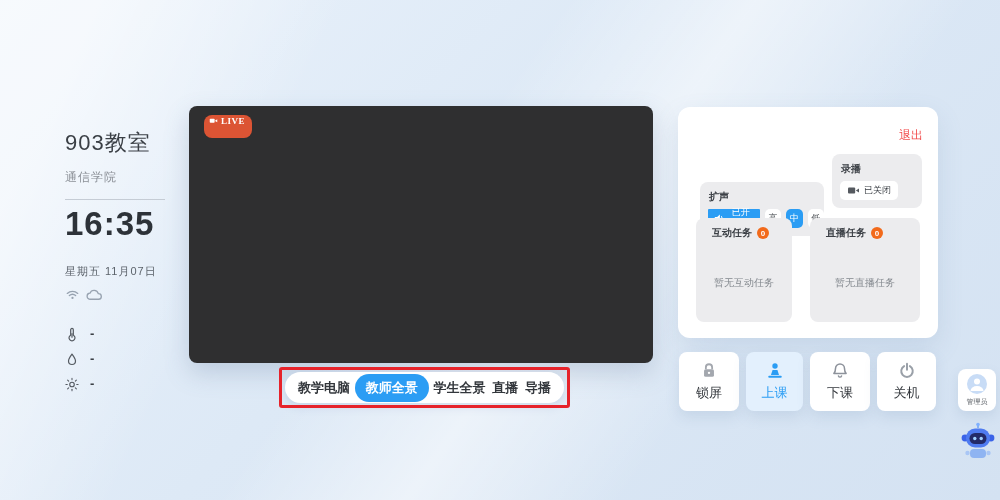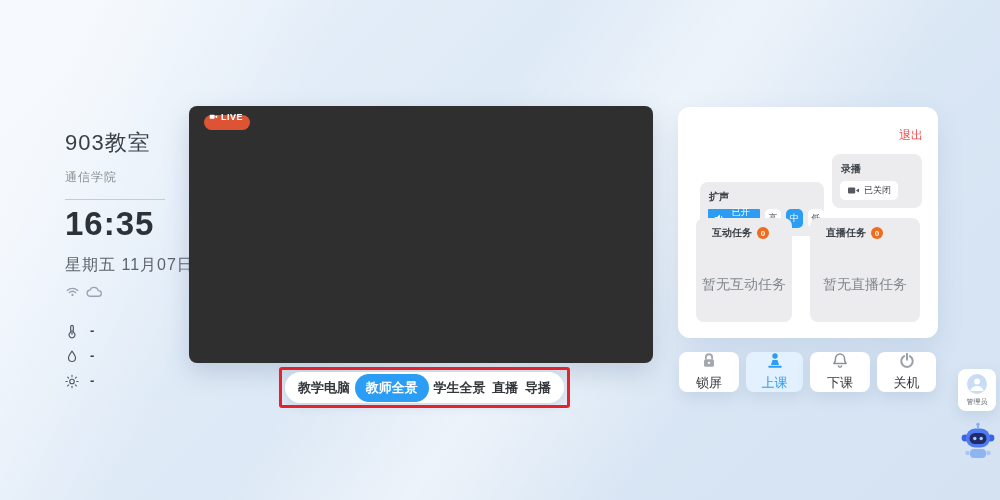--- a/index.html
+++ b/index.html
@@ -15,37 +15,37 @@
       linear-gradient(125deg, rgba(255,255,255,0) 42%, rgba(255,255,255,.5) 56%, rgba(255,255,255,0) 72%),
       linear-gradient(135deg,#eaf2fb 0%, #dde9f6 45%, #d4e2f2 100%);
   }
 
   
   .sidebar { position:absolute; left:65px; top:128px; width:130px; }
   .room-name { font-size:22px; font-weight:500; color:#3a3f45; letter-spacing:1px; }
   .dept { margin-top:11px; font-size:12px; color:#8b9097; letter-spacing:1px; }
   .divider { margin-top:13px; width:100px; height:1px; background:#c5ccd5; }
   .clock-time { margin-top:5px; font-size:33px; font-weight:bold; color:#2d3238; letter-spacing:1px; }
-  .clock-date { margin-top:12px; font-size:16px; color:#5c636b; letter-spacing:1px; }
+  .clock-date { margin-top:21px; font-size:11px; color:#5c636b; letter-spacing:1px; }
   .net-row { margin-top:9px; display:flex; align-items:center; gap:6px; }
   .env-list { margin-top:24px; }
   .env-row { display:flex; align-items:center; gap:11px; height:16px; margin-top:9px; }
   .env-val { font-size:13px; font-weight:bold; color:#3a3f45; line-height:14px; }
   .icon-svg { display:block; }
 
   
   .video {
     position:absolute; left:189px; top:106px; width:464px; height:257px;
     background:#2f2f30; border-radius:8px;
     box-shadow:0 10px 24px rgba(90,115,150,.25);
   }
   .live-badge {
-    position:absolute; left:15px; top:9px; height:15px; padding:0 7px 12px 5px;
+    position:absolute; left:15px; top:9px; height:23px; padding:0 7px 12px 5px;
     background:#dc5434; border-radius:8px;
-    display:flex; align-items:center; gap:3px;
+    display:flex; align-items:center; gap:3px;font-family:Liberation Serif, serif;
   }
   .live-label { color:#fff; font-size:9px; font-weight:bold; letter-spacing:.5px; }
 
   
   .annotation-box {
     position:absolute; left:279px; top:367px; width:291px; height:41px;
     border:3px solid #e6232b; border-radius:3px; pointer-events:none;
   }
   .tab-bar {
     position:absolute; left:285px; top:372px; width:279px; height:31px;
@@ -89,25 +89,25 @@
   }
   .task-card { position:absolute; top:111px; height:104px; background:#ececee; border-radius:8px; }
   .task-a { left:18px;  width:96px; }
   .task-b { left:132px; width:110px; }
   .task-head { position:absolute; left:16px; top:8px; display:flex; align-items:center; gap:5px; }
   .task-title { font-size:10px; font-weight:bold; color:#3c4046; }
   .task-badge {
     width:12px; height:12px; border-radius:50%; background:#f26a1b;
     color:#fff; font-size:8px; font-weight:bold; display:flex; align-items:center; justify-content:center;
   }
-  .task-empty { position:absolute; left:0; right:0; top:58px; text-align:center; font-size:14px; color:#82878d; }
+  .task-empty { position:absolute; left:0; right:0; top:58px; text-align:center; font-size:10px; color:#82878d; }
 
   
   .action-btn {
-    position:absolute; top:352px; height:40px; background:#fff; border:none; border-radius:8px;
+    position:absolute; top:352px; height:59px; background:#fff; border:none; border-radius:8px;
     box-shadow:0 6px 14px rgba(100,130,170,.16); cursor:pointer; font-family:inherit;
     display:flex; flex-direction:column; align-items:center; justify-content:center; gap:4px;
   }
   .action-btn .lbl { font-size:13px; color:#33373c; }
   .action-btn.active { background:#e3f0fd; }
   .action-btn.active .lbl { color:#2b9df4; }
   .btn-lock { left:679px; width:60px; }
   .btn-start{ left:746px; width:57px; }
   .btn-end  { left:810px; width:60px; }
   .btn-off  { left:877px; width:59px; }

